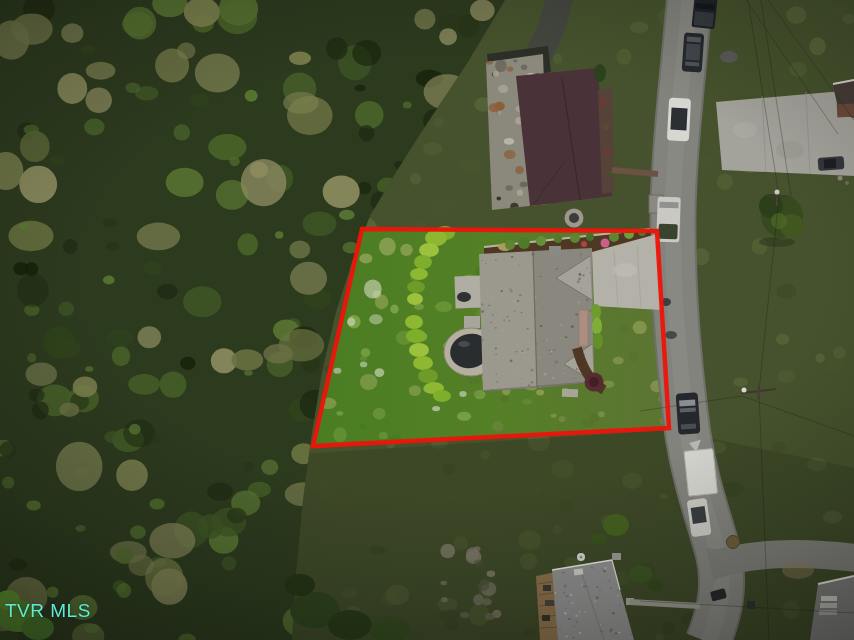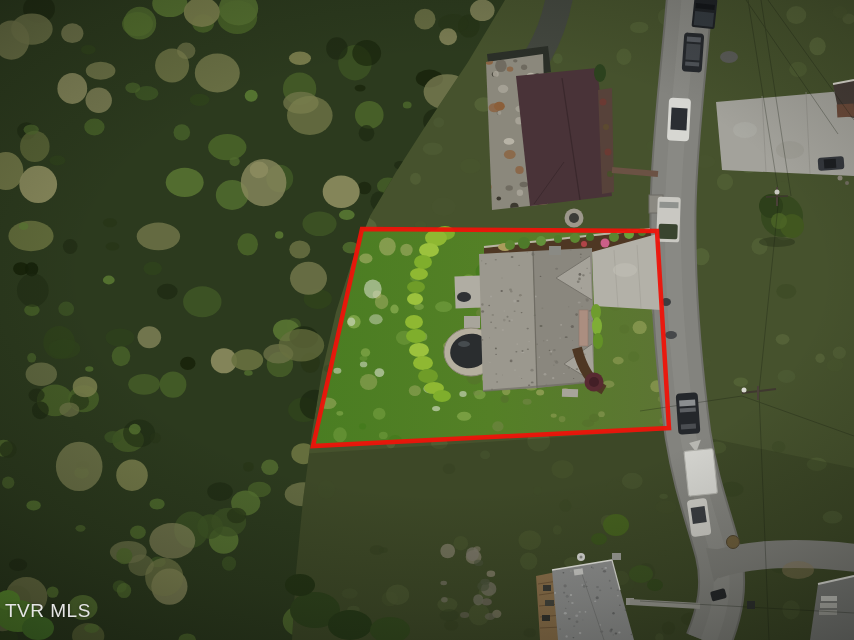--- a/index.html
+++ b/index.html
@@ -4,21 +4,21 @@
 <style>
   html,body{margin:0;padding:0;background:#000;}
   .stage{position:relative;width:854px;height:640px;overflow:hidden;background:#46522d;
          font-family:"Liberation Sans", sans-serif;}
   .stage svg{position:absolute;left:0;top:0;display:block;}
   .vignette{position:absolute;inset:0;pointer-events:none;
     background:radial-gradient(120% 95% at 53% 43%,
       rgba(6,8,4,0) 36%, rgba(6,8,4,0.18) 55%, rgba(5,7,4,0.42) 74%,
       rgba(4,6,3,0.60) 90%, rgba(3,5,2,0.72) 100%);}
   .watermark{position:absolute;left:5px;top:600px;font-size:19px;font-weight:500;
-    letter-spacing:0.5px;color:#e5e5e5;text-shadow:0 0 3px rgba(0,0,0,.35);}
+    letter-spacing:0.5px;color:#5eead4;text-shadow:0 0 3px rgba(0,0,0,.35);}
 </style>
 </head>
 <body>
 
 <div class="stage">
 <svg width="854" height="640" viewBox="0 0 854 640">
   <defs>
     <clipPath id="forestClip">
           <path d="M0,0 L505,0 L468,62 L428,122 L396,172 L370,216 L352,262 L336,312 L322,372 L312,432 L303,500 L296,572 L292,640 L0,640 Z"></path>
         </clipPath>

